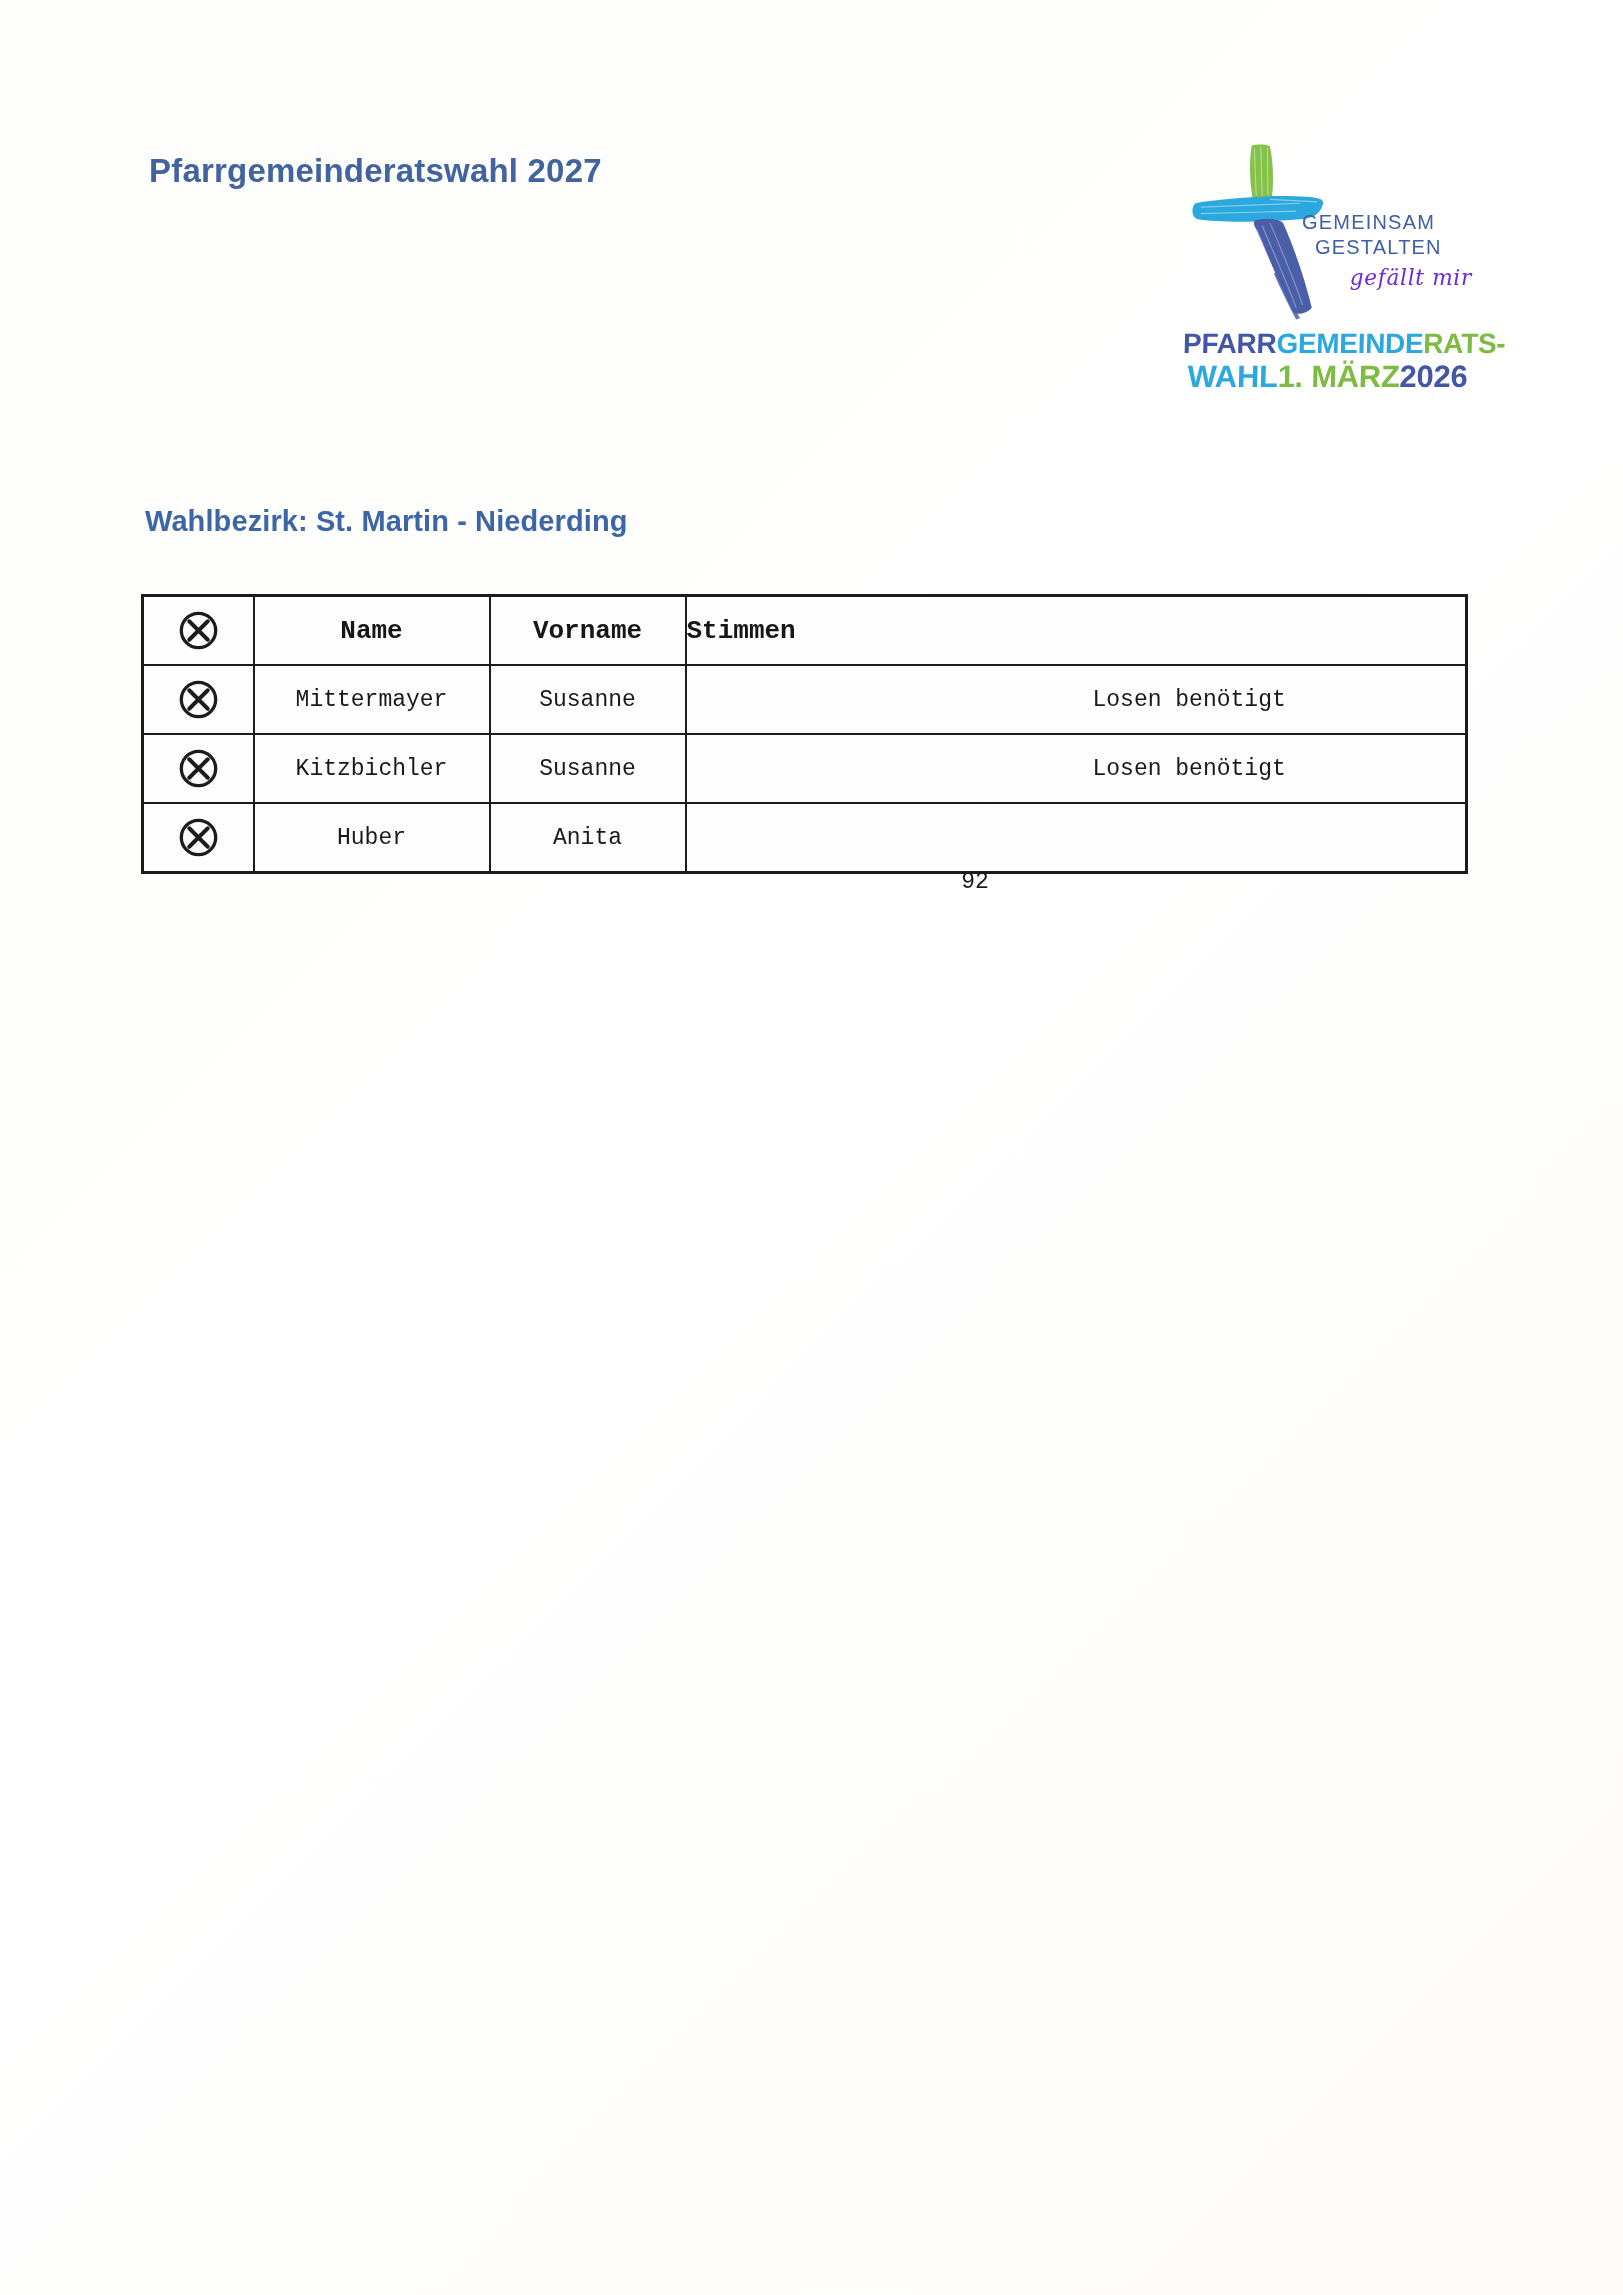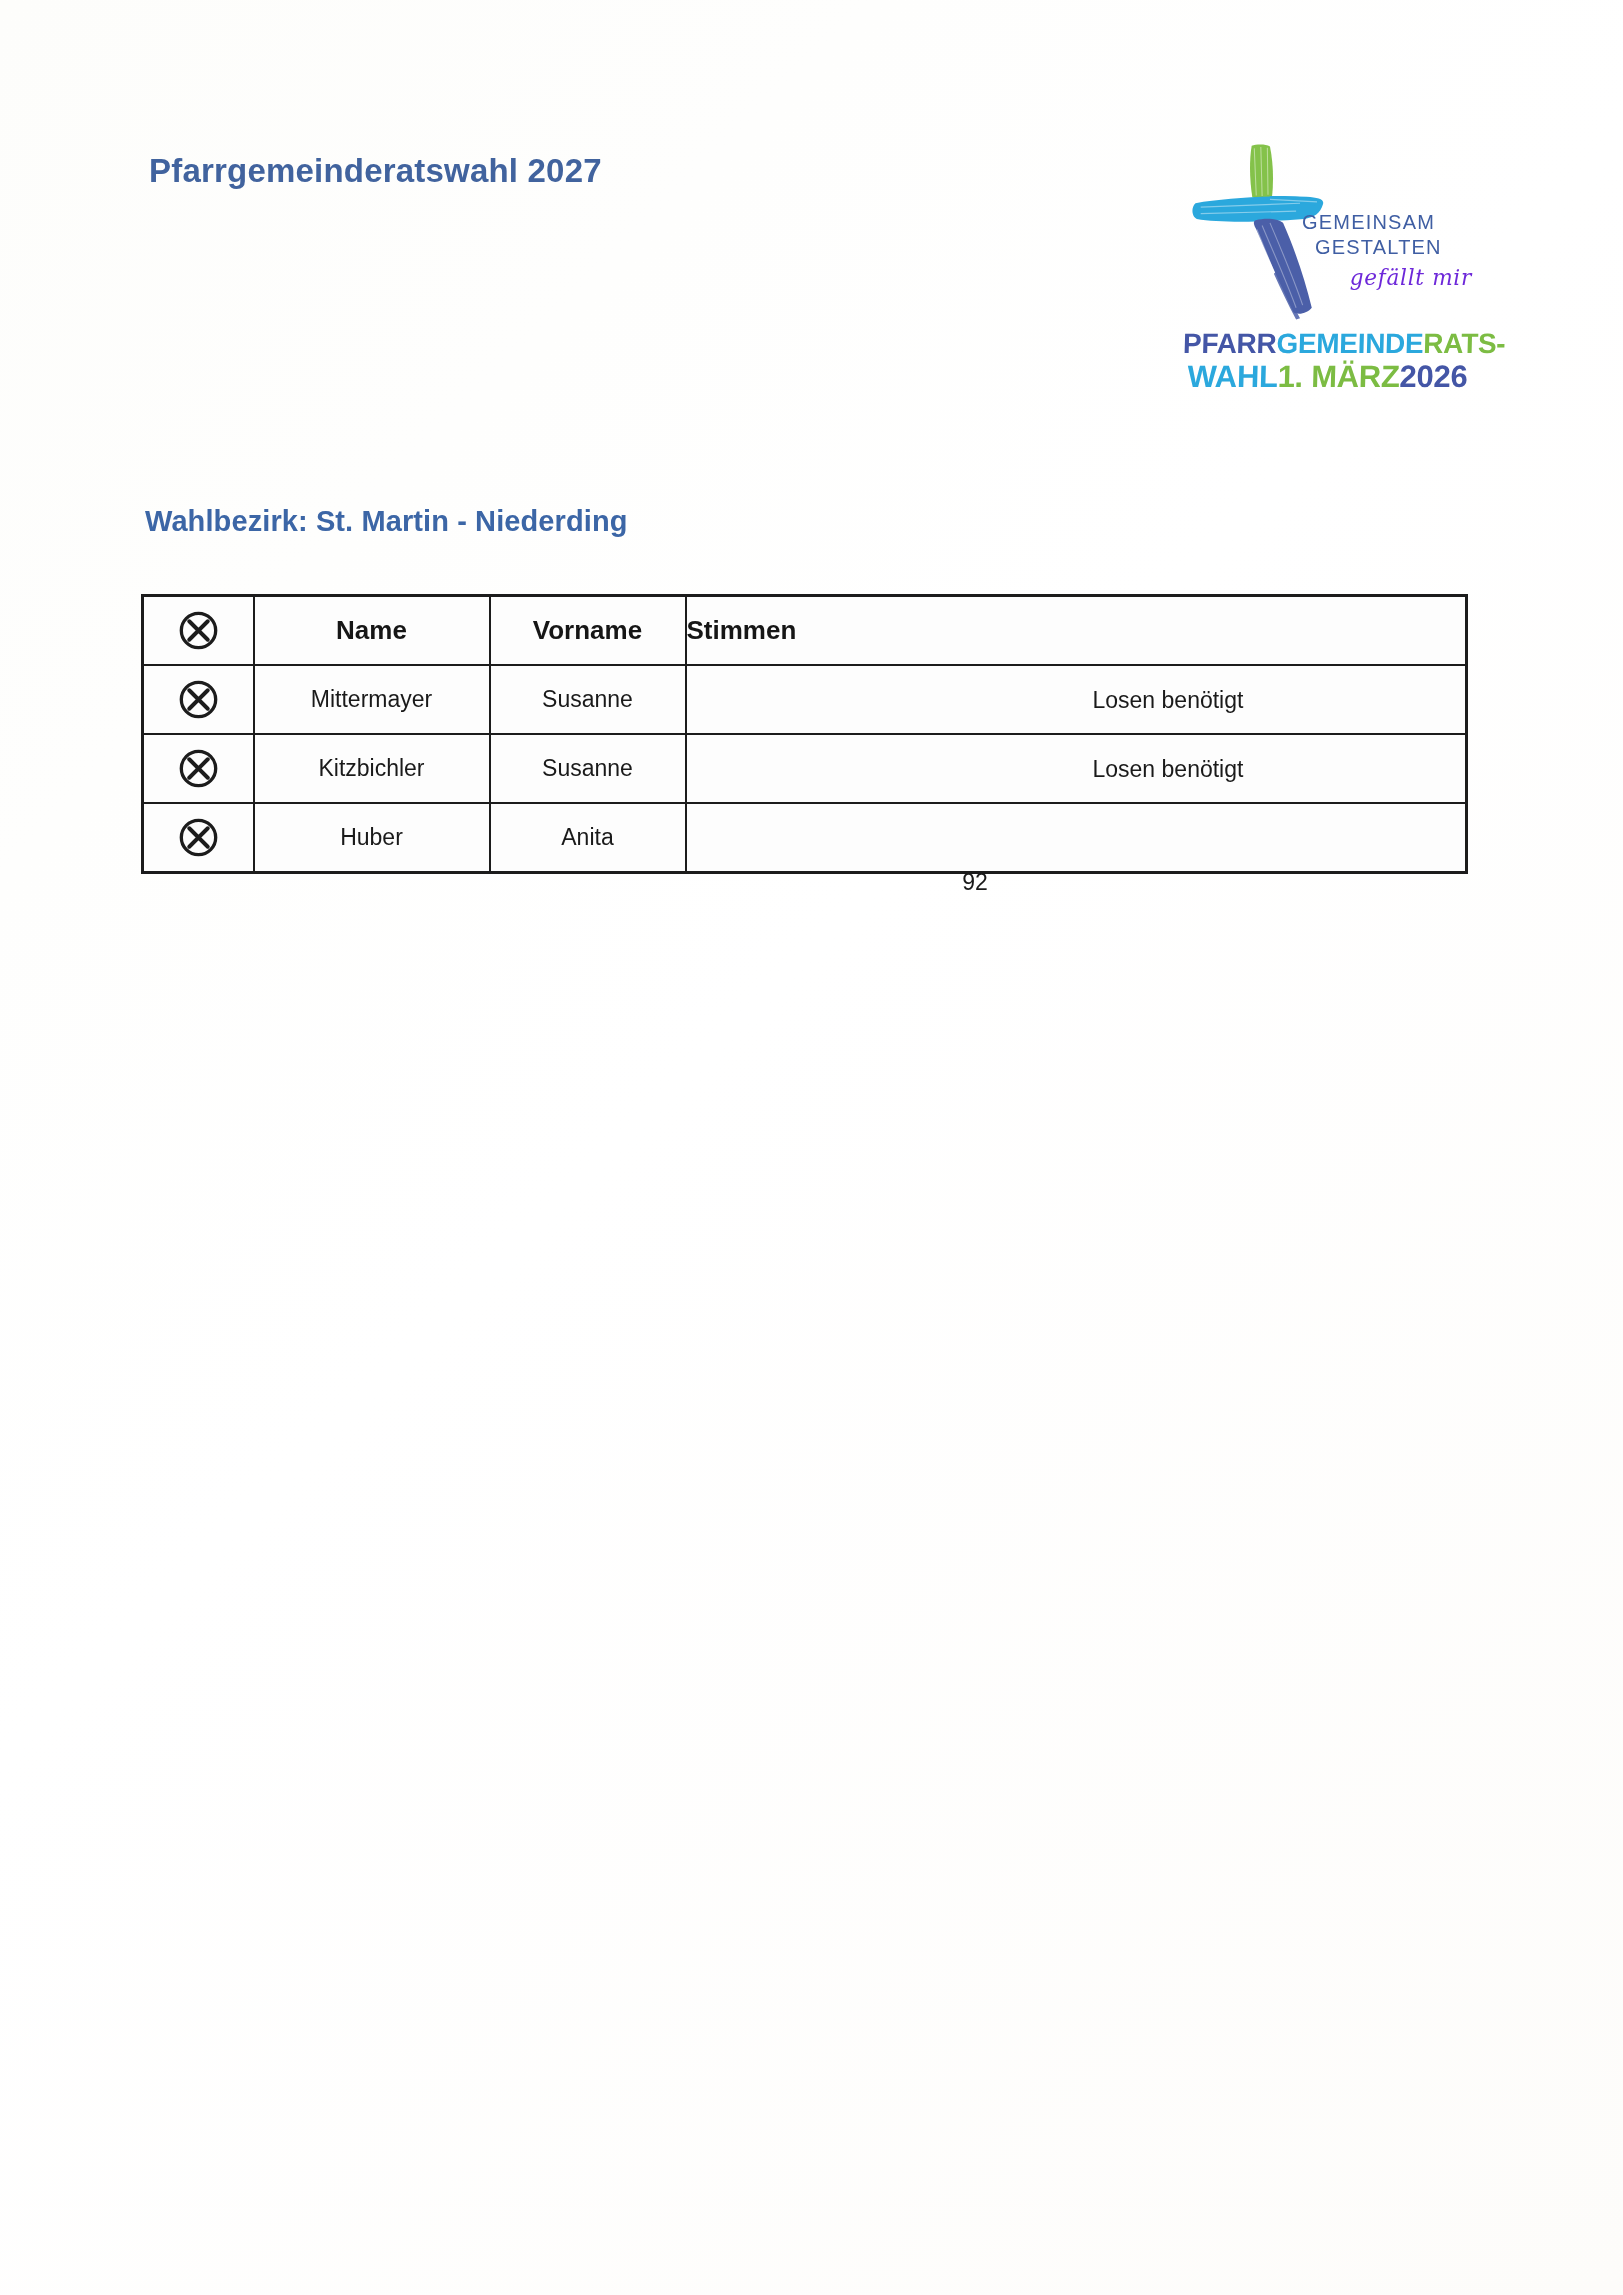--- a/index.html
+++ b/index.html
@@ -127,20 +127,21 @@
     width: 1324px;
     border-collapse: collapse;
     table-layout: fixed;
   }
   .results-table td, .results-table th {
     border: 2px solid #1c1c1c;
     padding: 0;
     height: 67px;
     vertical-align: middle;
     background: #fdfdfd;
+    font-family: Liberation Mono, monospace;
   }
   .col-mark    { width: 111px; }
   .col-name    { width: 236px; }
   .col-vorname { width: 196px; }
   .col-stimmen { width: 781px; }
 
   .cell-mark {
     border-right-width: 4.6px;
     text-align: center;
   }

